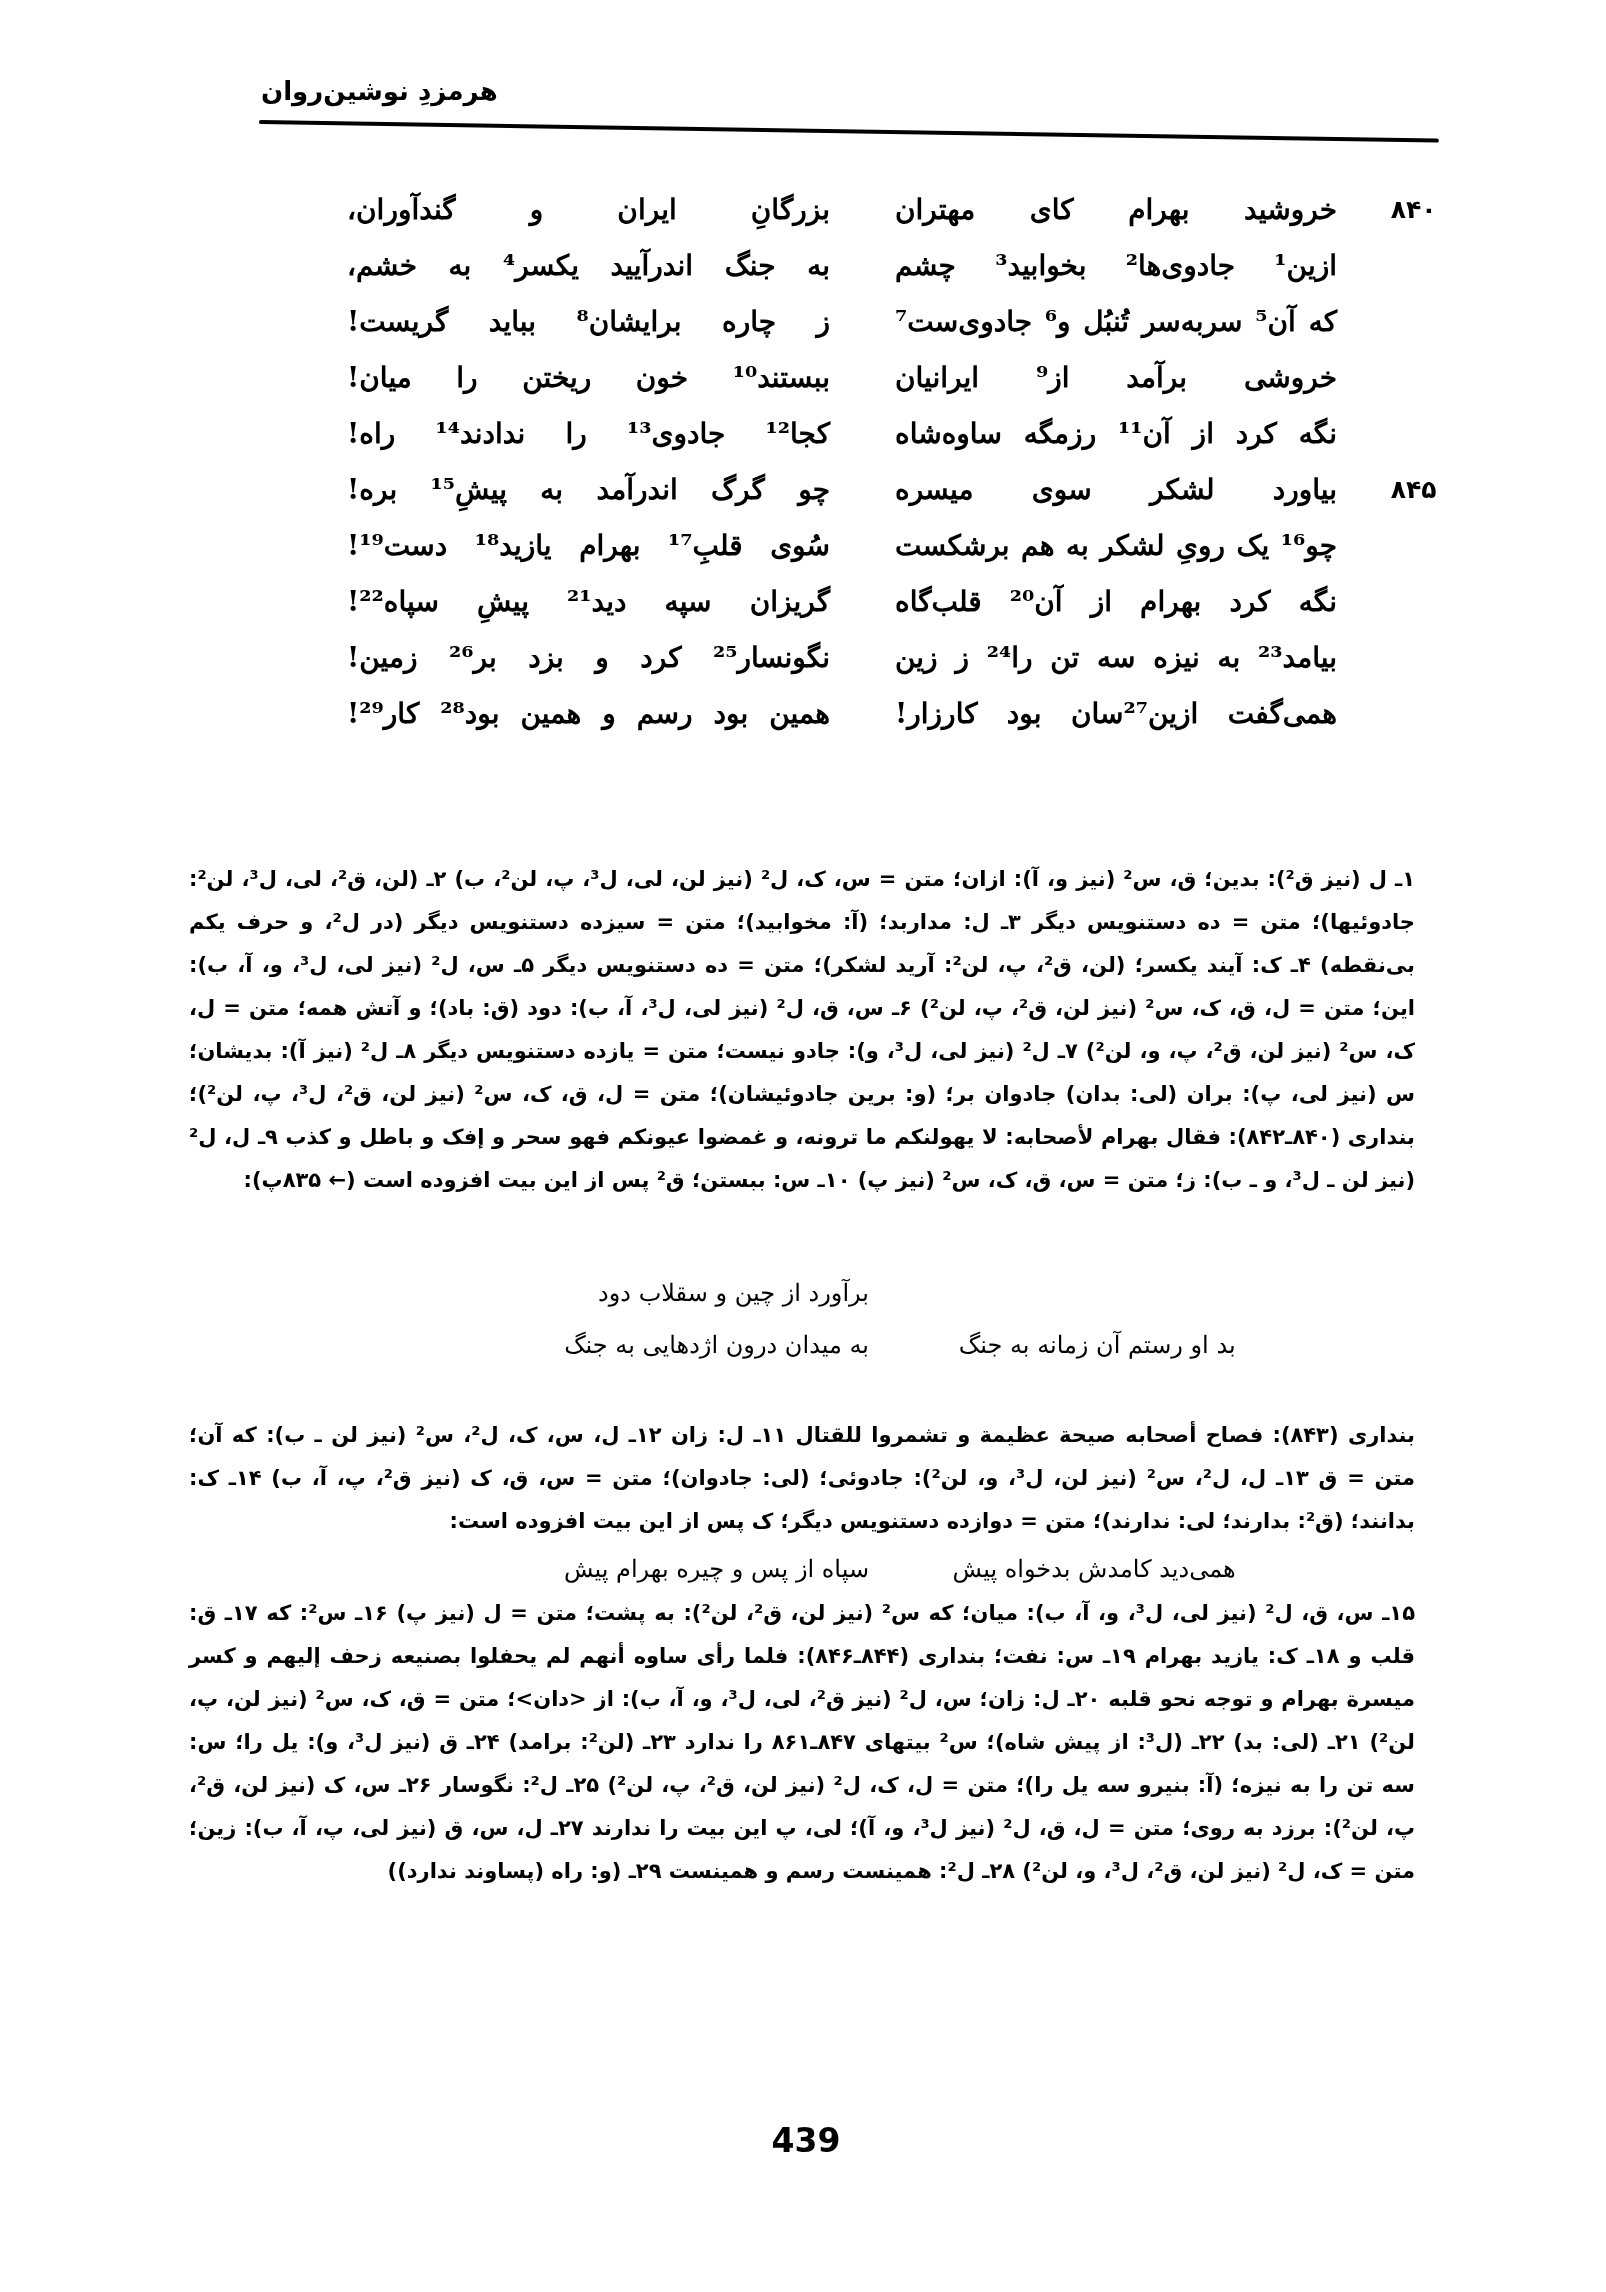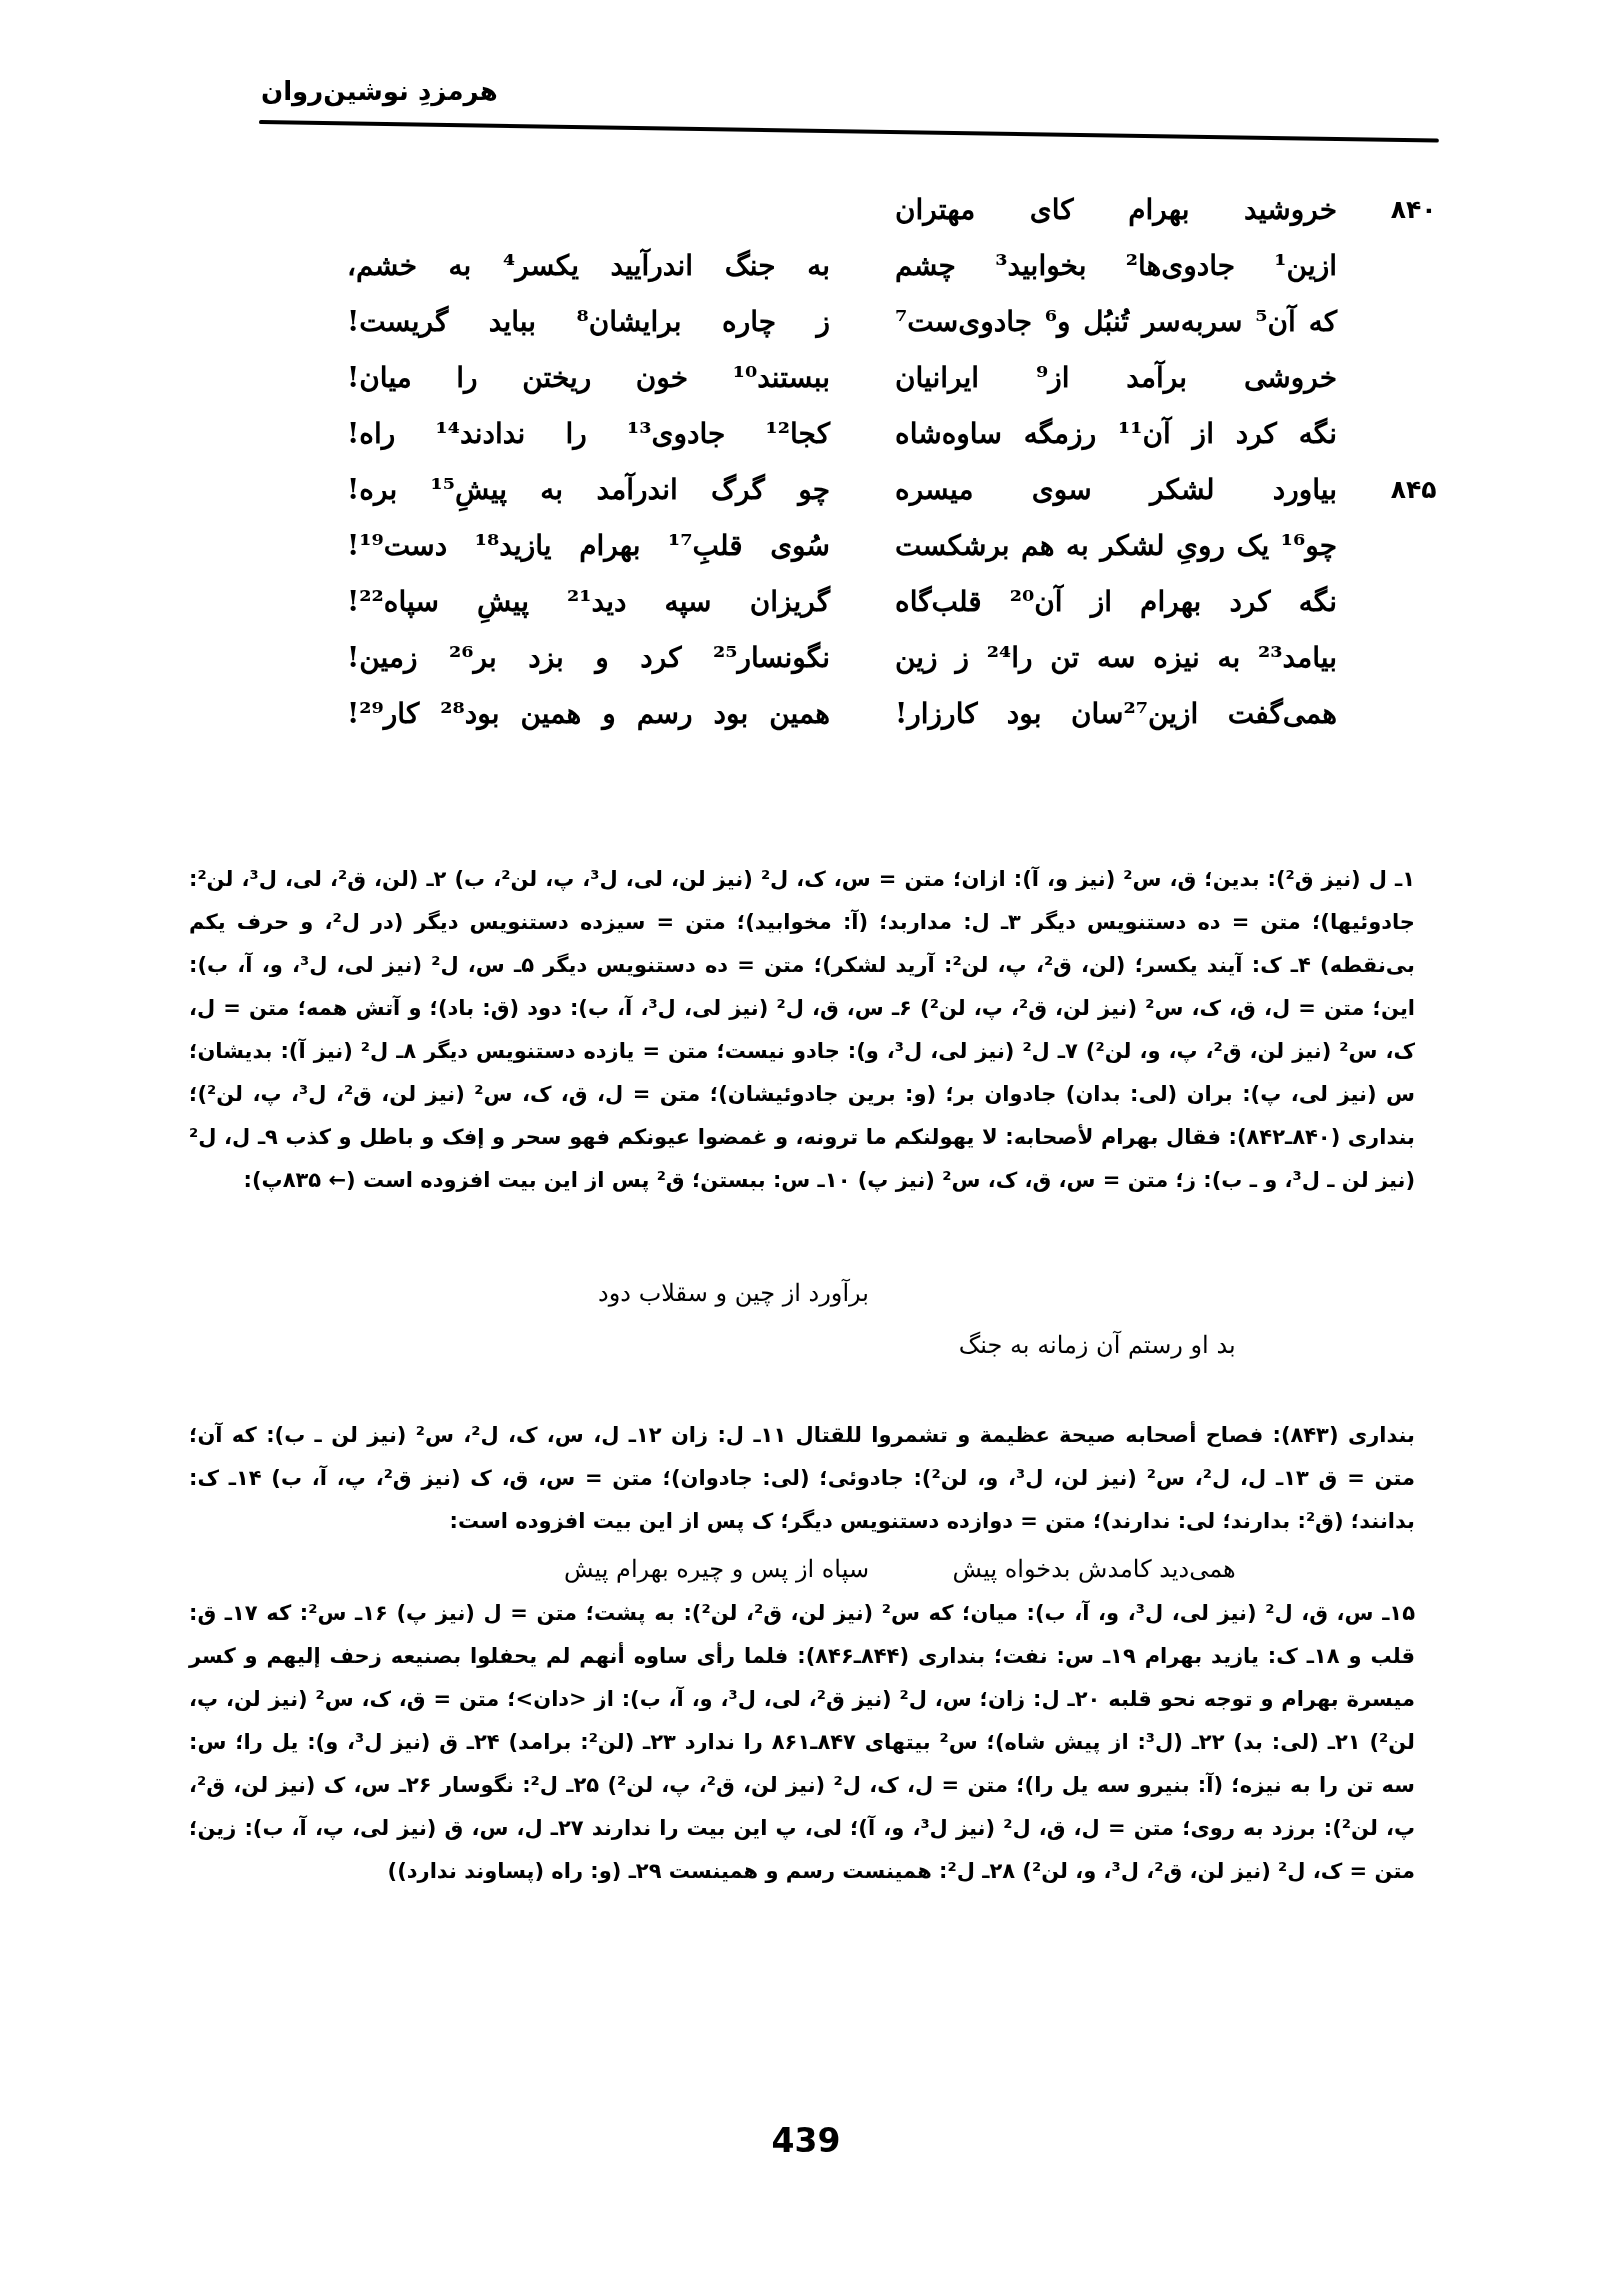--- a/index.html
+++ b/index.html
@@ -62,20 +62,21 @@
 
 <div class="page">
 
   <div class="running-head">هرمزدِ نوشین‌روان</div>
   <div class="head-rule"></div>
 
   <div class="poem">
     <div class="couplet">
       <span class="verse-num">۸۴۰</span>
       <span class="hemistich h1">خروشید بهرام کای مهتران</span>
+      <span class="hemistich h2">بزرگانِ ایران و گندآوران،</span>
     </div>
     <div class="couplet">
       <span class="verse-num"></span>
       <span class="hemistich h1">ازین¹ جادوی‌ها² بخوابید³ چشم</span>
       <span class="hemistich h2">به جنگ اندرآیید یکسر⁴ به خشم،</span>
     </div>
     <div class="couplet">
       <span class="verse-num"></span>
       <span class="hemistich h1">که آن⁵ سربه‌سر تُنبُل و⁶ جادوی‌ست⁷</span>
       <span class="hemistich h2">ز چاره برایشان⁸ بباید گریست!</span>
@@ -119,20 +120,21 @@
 
   <div class="notes notes-1">
     <p>۱ـ ل (نیز ق²): بدین؛ ق، س² (نیز و، آ): ازان؛ متن = س، ک، ل² (نیز لن، لی، ل³، پ، لن²، ب)  ۲ـ (لن، ق²، لی، ل³، لن²: جادوئیها)؛ متن = ده دستنویس دیگر  ۳ـ ل: مداربد؛ (آ: مخوابید)؛ متن = سیزده دستنویس دیگر (در ل²، و حرف یکم بی‌نقطه)  ۴ـ ک: آیند یکسر؛ (لن، ق²، پ، لن²: آرید لشکر)؛ متن = ده دستنویس دیگر  ۵ـ س، ل² (نیز لی، ل³، و، آ، ب): این؛ متن = ل، ق، ک، س² (نیز لن، ق²، پ، لن²)  ۶ـ س، ق، ل² (نیز لی، ل³، آ، ب): دود (ق: باد)؛ و آتش همه؛ متن = ل، ک، س² (نیز لن، ق²، پ، و، لن²)  ۷ـ ل² (نیز لی، ل³، و): جادو نیست؛ متن = یازده دستنویس دیگر  ۸ـ ل² (نیز آ): بدیشان؛ س (نیز لی، پ): بران (لی: بدان) جادوان بر؛ (و: برین جادوئیشان)؛ متن = ل، ق، ک، س² (نیز لن، ق²، ل³، پ، لن²)؛ بنداری (۸۴۰ـ۸۴۲): فقال بهرام لأصحابه: لا یهولنکم ما ترونه، و غمضوا عیونکم فهو سحر و إفک و باطل و کذب  ۹ـ ل، ل² (نیز لن ـ ل³، و ـ ب): ز؛ متن = س، ق، ک، س² (نیز پ)  ۱۰ـ س: ببستن؛ ق² پس از این بیت افزوده است (← ۸۳۵پ):</p>
   </div>
 
   <div class="quoted-couplet" style="top:1253px;">
     <span class="qc-h qc-b">برآورد از چین و سقلاب دود</span>
   </div>
   <div class="quoted-couplet" style="top:1305px;">
     <span class="qc-h qc-a">بد او رستم آن زمانه به جنگ</span>
+    <span class="qc-h qc-b">به میدان درون اژدهایی به جنگ</span>
   </div>
 
   <div class="notes notes-2">
     <p>بنداری (۸۴۳): فصاح أصحابه صیحة عظیمة و تشمروا للقتال  ۱۱ـ ل: زان  ۱۲ـ ل، س، ک، ل²، س² (نیز لن ـ ب): که آن؛ متن = ق  ۱۳ـ ل، ل²، س² (نیز لن، ل³، و، لن²): جادوئی؛ (لی: جادوان)؛ متن = س، ق، ک (نیز ق²، پ، آ، ب)  ۱۴ـ ک: بدانند؛ (ق²: بدارند؛ لی: ندارند)؛ متن = دوازده دستنویس دیگر؛ ک پس از این بیت افزوده است:</p>
   </div>
 
   <div class="quoted-couplet" style="top:1529px;">
     <span class="qc-h qc-a">همی‌دید کامدش بدخواه پیش</span>
     <span class="qc-h qc-b">سپاه از پس و چیره بهرام پیش</span>
   </div>

